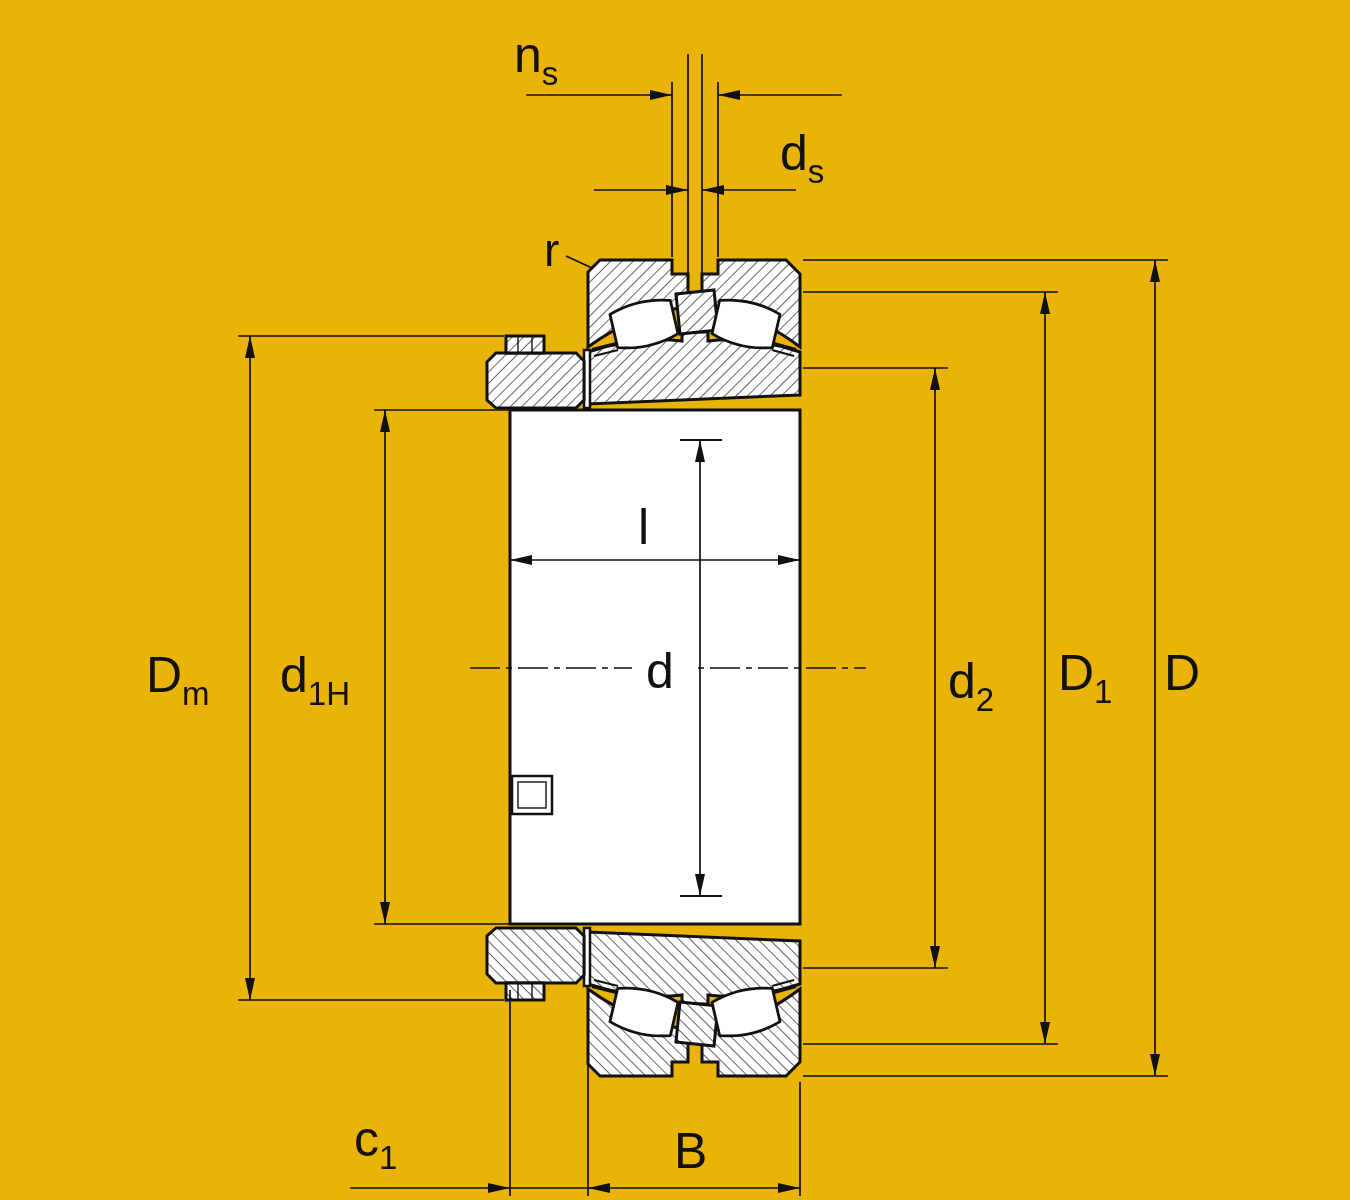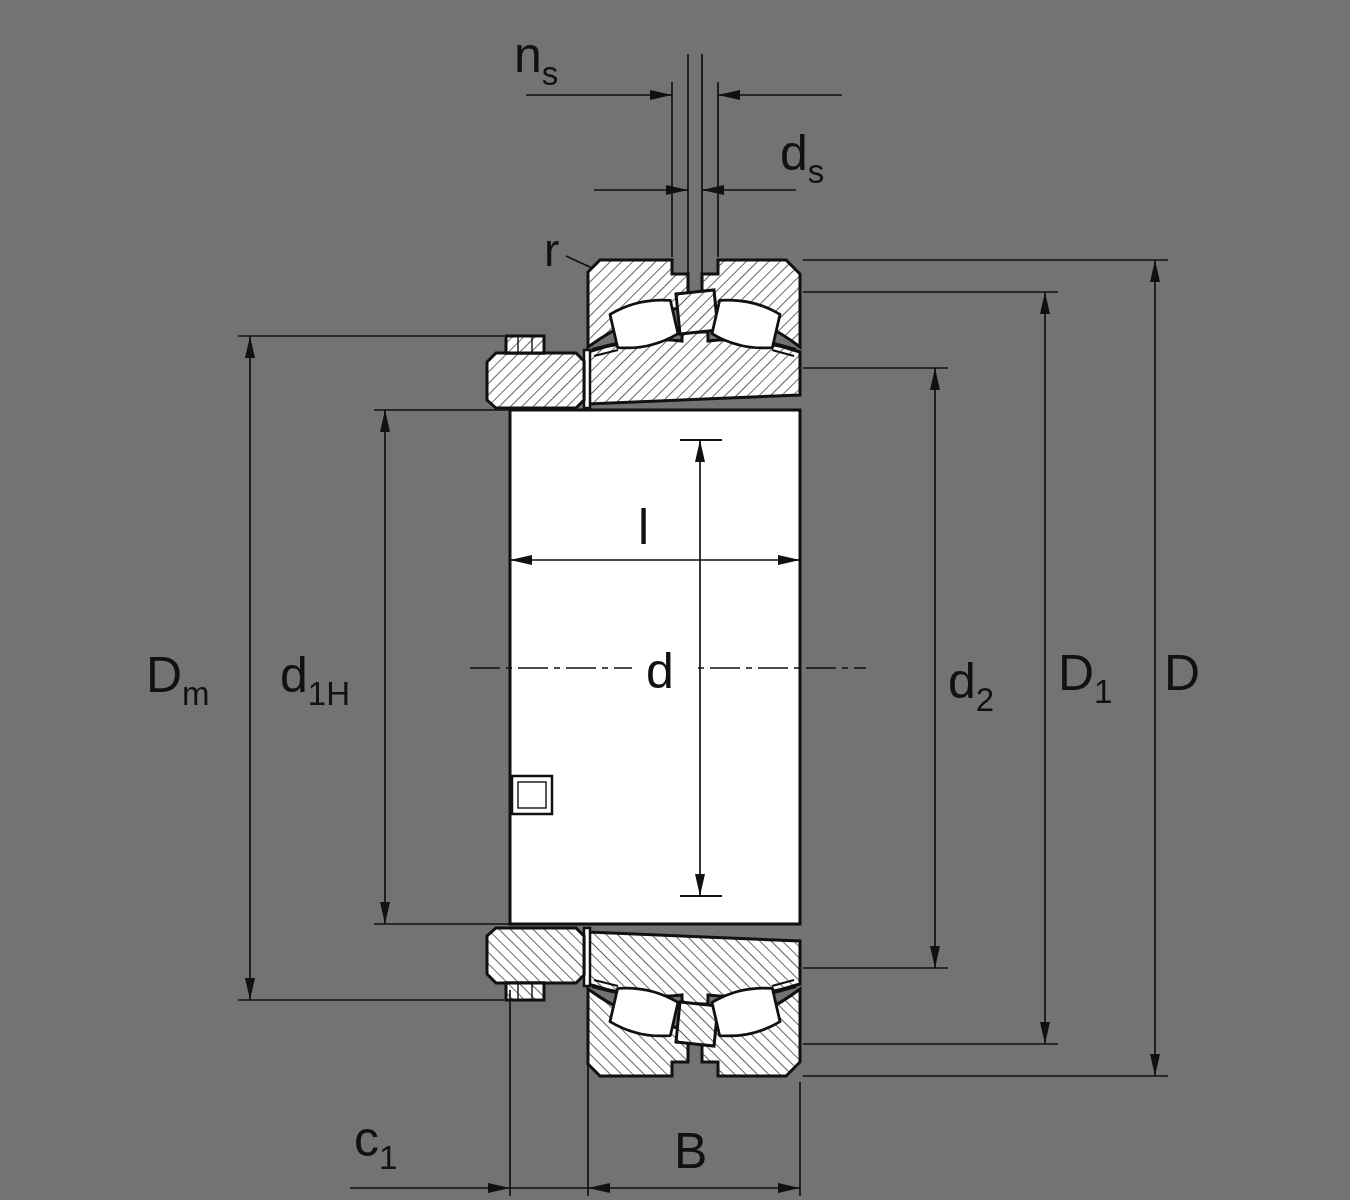--- a/index.html
+++ b/index.html
@@ -1,16 +1,16 @@
 <!DOCTYPE html>
 <html><head>
 <meta charset="utf-8">
 <style>
   html,body{margin:0;padding:0;background:#ffffff;}
-  .stage{width:1350px;height:1200px;position:relative;background:#737373;overflow:hidden;}
+  .stage{width:1350px;height:1200px;position:relative;background:#eab308;overflow:hidden;}
   svg{display:block;}
   text{font-family:"Liberation Sans","DejaVu Sans",sans-serif;fill:#111;}
   .lbl{font-size:50px;}
   .lbl-sm{font-size:46px;}
   .sub{font-size:33px;}
   .part{fill:url(#hatch);stroke:#111;stroke-width:3;stroke-linejoin:miter;}
   .part-plain{fill:#ffffff;stroke:#111;stroke-width:2.5;}
   .roller{fill:#ffffff;stroke:#111;stroke-width:2.8;stroke-linejoin:round;}
   .body-line{fill:#ffffff;stroke:#111;stroke-width:3;}
   .mid{stroke:#111;stroke-width:2;fill:none;}

